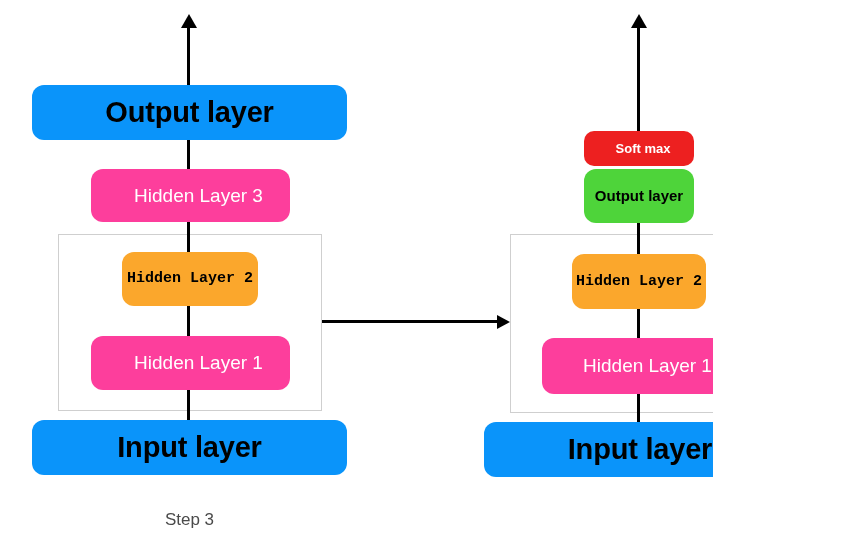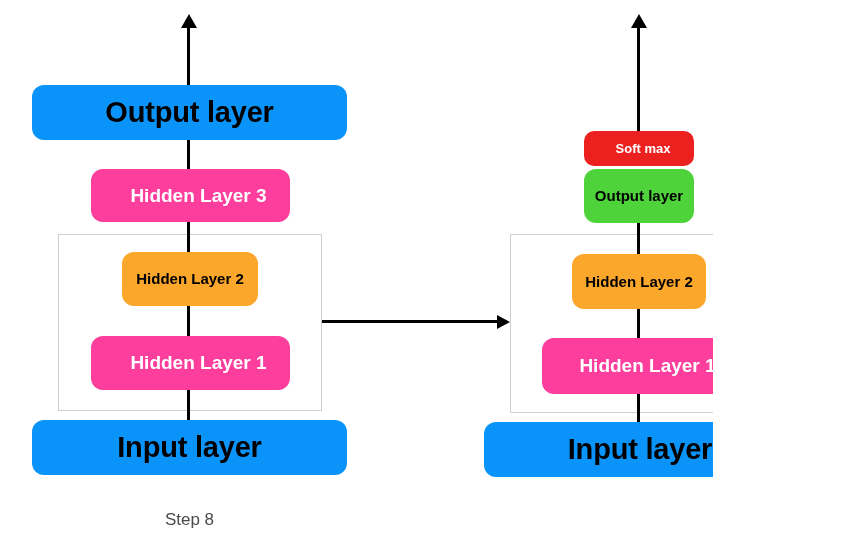--- a/index.html
+++ b/index.html
@@ -24,26 +24,26 @@
     justify-content: center;
     box-sizing: border-box;
     border-radius: 12px;
     text-align: center;
     line-height: 1.05;
     white-space: nowrap;
     z-index: 3;
   }
   .node.blue   { background: #0a94fa; color: #000000; }
   .node.pink   { background: #fd3e9c; color: #ffffff; }
-  .node.orange { background: #fba72c; color: #000000; }
+  .node.orange { background: #fba72c; color: #000000; font-family: Liberation Mono, monospace; }
   .node.red    { background: #ed2020; color: #ffffff; }
   .node.green  { background: #4ed43a; color: #000000; }
 
   .big-label   { font-size: 29px; font-weight: 700; letter-spacing: -0.2px; }
-  .mid-label   { font-size: 19px; font-weight: 700; padding-left: 16px; }
+  .mid-label   { font-size: 19px; font-weight: 400; padding-left: 16px; }
   .small-label { font-size: 15px; font-weight: 700; }
   .tiny-label  { font-size: 13px; font-weight: 700; padding-left: 8px; }
 
   .group-box {
     position: absolute;
     box-sizing: border-box;
     border: 1px solid #cfcfcf;
     background: transparent;
     z-index: 1;
   }
@@ -104,21 +104,21 @@
   <div class="node orange small-label" style="left:122px; top:252px; width:136px; height:54px;">Hidden Layer 2</div>
 
   <div class="vline" style="left:187px; top:304px; height:34px;"></div>
 
   <div class="node pink mid-label" style="left:91px; top:336px; width:199px; height:54px;">Hidden Layer 1</div>
 
   <div class="vline" style="left:187px; top:388px; height:36px;"></div>
 
   <div class="node blue big-label" style="left:32px; top:420px; width:315px; height:55px;">Input layer</div>
 
-  <div class="step-caption" style="left:32px; top:510px; width:315px;">Step 8</div>
+  <div class="step-caption" style="left:32px; top:510px; width:315px;">Step 3</div>
 
   <div class="hline" style="left:322px; top:320px; width:176px;"></div>
   <div class="arrow-right" style="left:497px; top:314.5px;"></div>
 
   <div class="vline" style="left:637px; top:26px; height:106px;"></div>
   <div class="arrow-up" style="left:630.5px; top:14px;"></div>
 
   <div class="node red tiny-label" style="left:584px; top:131px; width:110px; height:35px; border-radius:10px;">Soft max</div>
 
   <div class="node green small-label" style="left:584px; top:169px; width:110px; height:54px;">Output layer</div>

